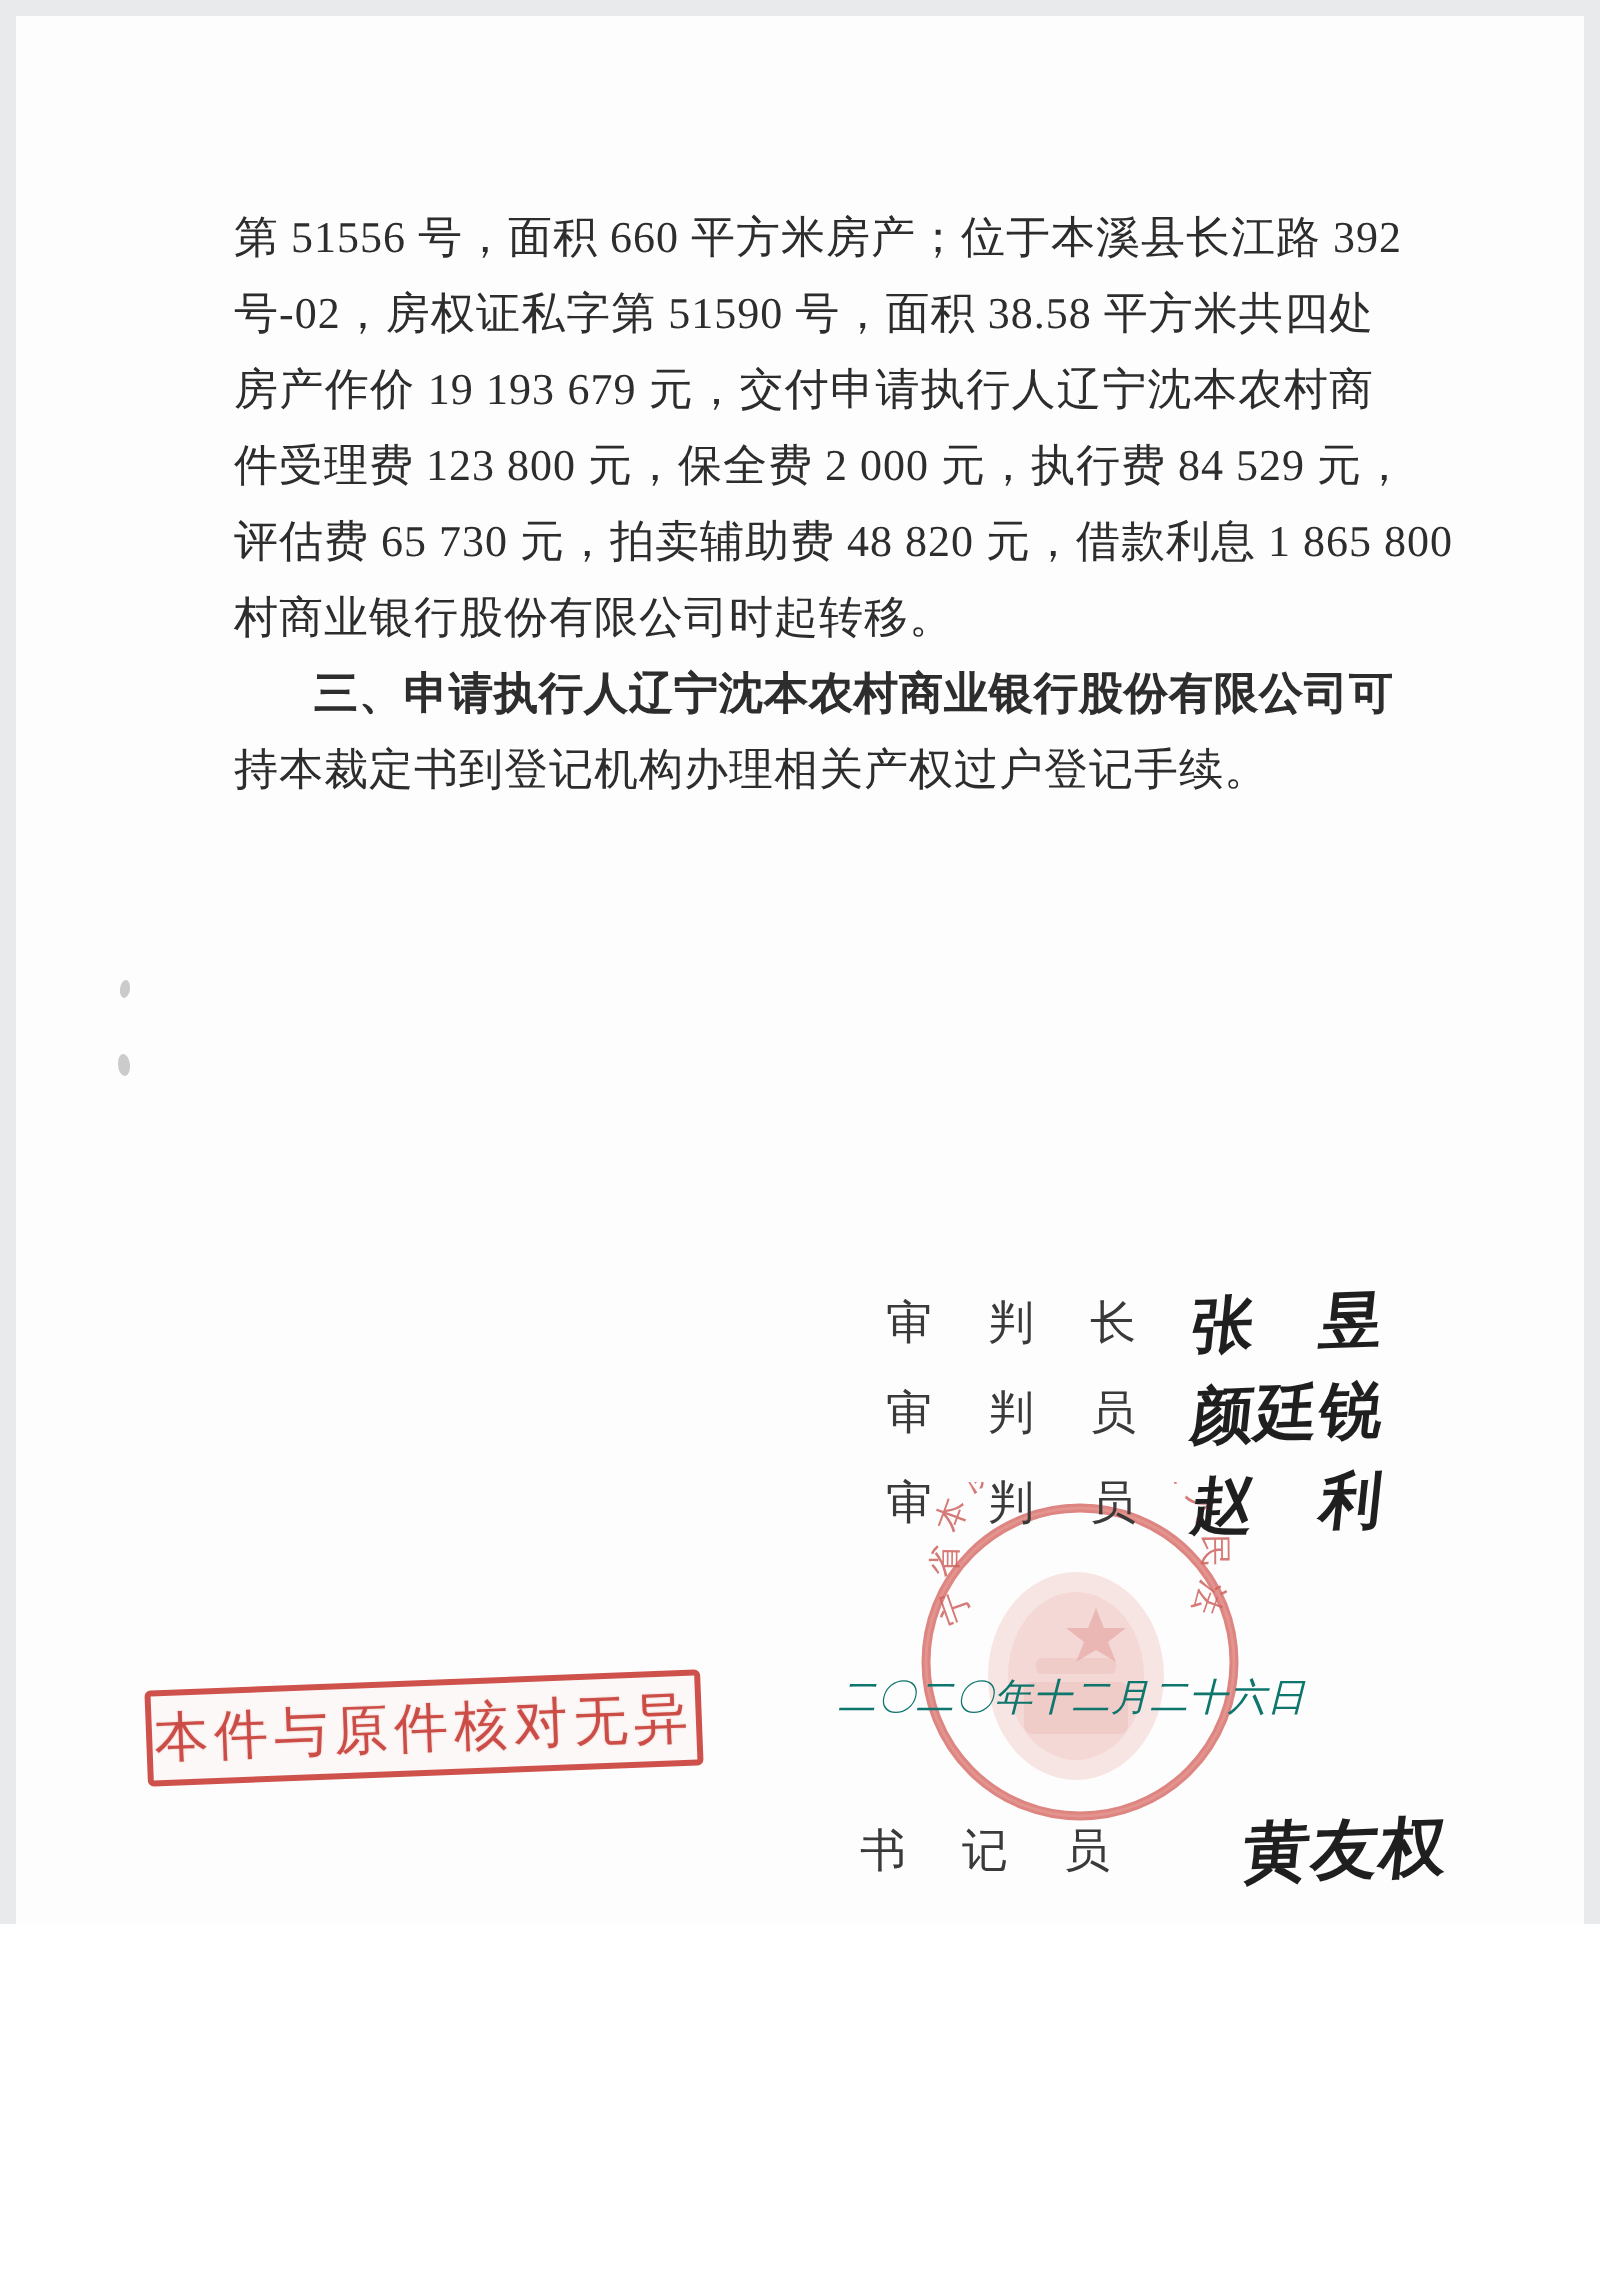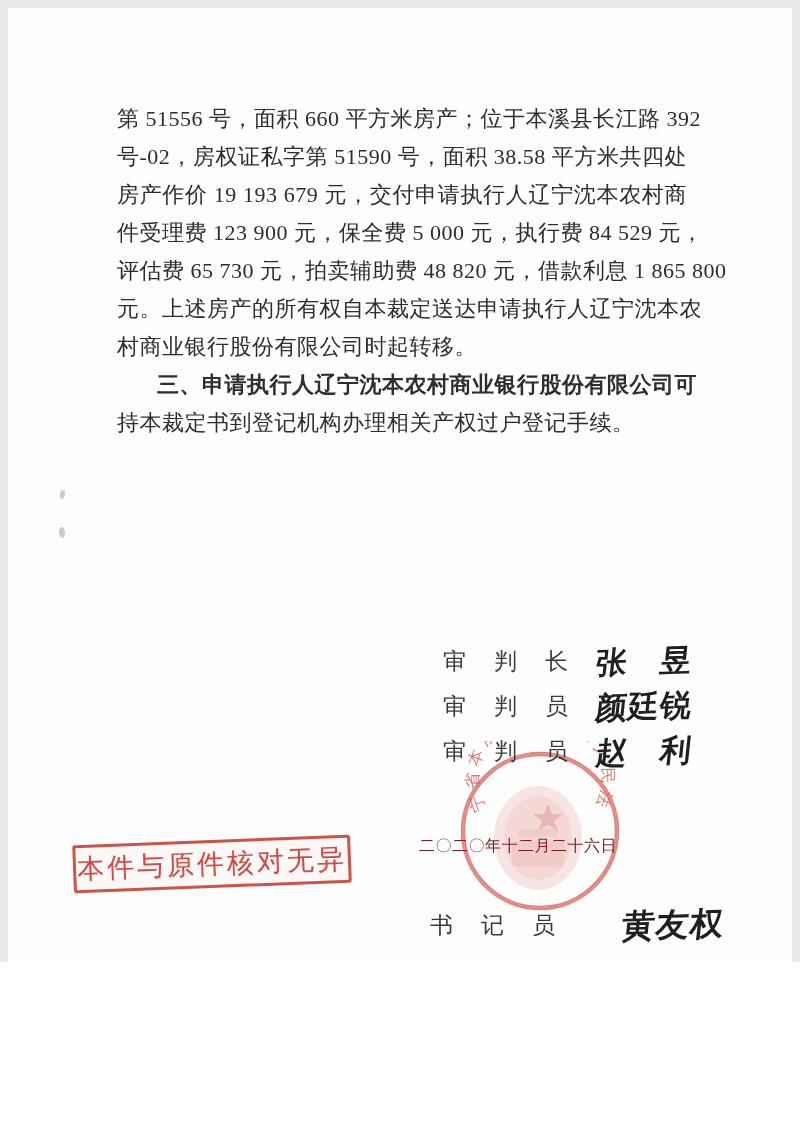--- a/index.html
+++ b/index.html
@@ -40,22 +40,22 @@
   }
   .sig-name {
     display:inline-block;
     font-size:31px; font-weight:bold; color:#1f1f1f;
     transform:skewX(-8deg) rotate(-2deg);
     white-space:pre; letter-spacing:1px;
   }
   
   .doc-date {
     position:absolute; left:419px; top:836px;
-    font-size:16px; color:#7f1d1d; letter-spacing:0.5px;
-    z-index:3; white-space:pre;
+    font-size:19px; color:#0f766e; letter-spacing:0.5px;
+    z-index:3; white-space:pre;font-style:italic;
   }
   
   .clerk-row {
     position:absolute; left:430px; top:903px;
     display:flex; align-items:center; color:#3a3a3a;
     z-index:3;
     gap:39px;
   }
   .clerk-row .sig-name { font-size:33px; }
   
@@ -92,23 +92,22 @@
 </head>
 <body>
 
 <div class="page">
   <div class="paper"></div>
 
   <div class="body-text">
     <div class="line">第 51556 号，面积 660 平方米房产；位于本溪县长江路 392</div>
     <div class="line">号-02，房权证私字第 51590 号，面积 38.58 平方米共四处</div>
     <div class="line">房产作价 19 193 679 元，交付申请执行人辽宁沈本农村商</div>
-    <div class="line">件受理费 123 900 元，保全费 5 000 元，执行费 84 529 元，</div>
+    <div class="line">件受理费 123 800 元，保全费 2 000 元，执行费 84 529 元，</div>
     <div class="line">评估费 65 730 元，拍卖辅助费 48 820 元，借款利息 1 865 800</div>
-    <div class="line">元。上述房产的所有权自本裁定送达申请执行人辽宁沈本农</div>
     <div class="line noj">村商业银行股份有限公司时起转移。</div>
     <div class="line indent">三、申请执行人辽宁沈本农村商业银行股份有限公司可</div>
     <div class="line noj">持本裁定书到登记机构办理相关产权过户登记手续。</div>
   </div>
 
   <div class="judges">
     <div class="sig-row">
       <span class="sig-role">审判长</span>
       <span class="sig-name">张　昱</span>
     </div>

